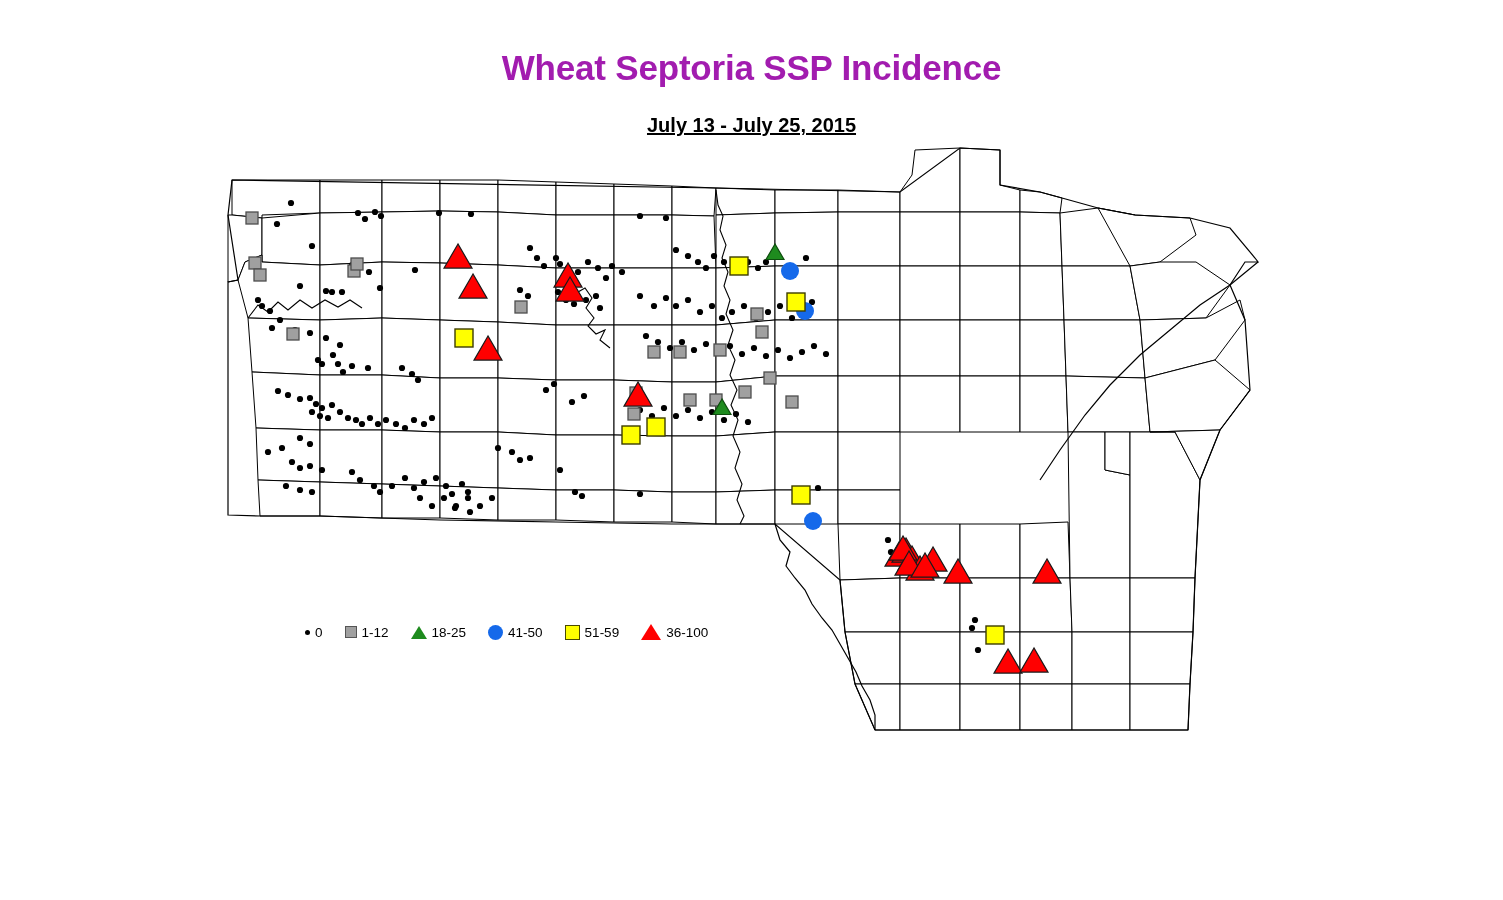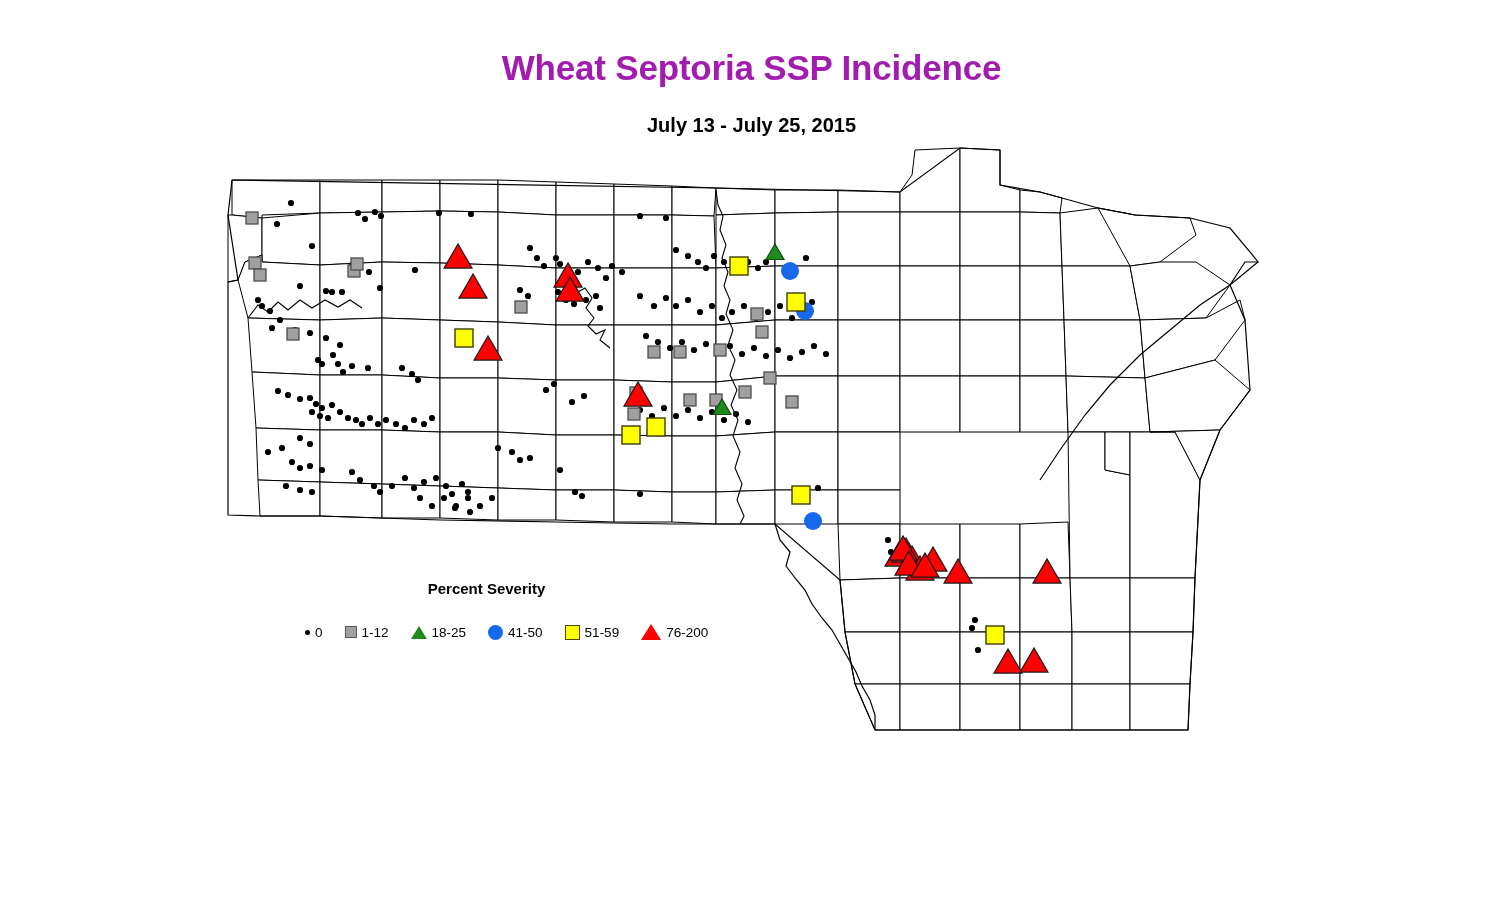--- a/index.html
+++ b/index.html
@@ -28,20 +28,21 @@
   }
   #subtitle {
     position: absolute;
     left: 0;
     top: 114px;
     width: 1503px;
     text-align: center;
     font-size: 20px;
     font-weight: bold;
     color: #000000;
+    text-decoration: underline;
   }
   #map-wrap {
     position: absolute;
     left: 0;
     top: 0;
     width: 1503px;
     height: 900px;
   }
   svg { display: block; }
   .county { fill: #ffffff; stroke: #000000; stroke-width: 1; vector-effect: non-scaling-stroke; }
@@ -505,23 +506,20 @@
           <polygon points="1047,559 1033,583.08 1061,583.08" fill="#ff0000" stroke="#1a1a1a" stroke-width="1.2"></polygon>
           <polygon points="1008,649 994,673.08 1022,673.08" fill="#ff0000" stroke="#1a1a1a" stroke-width="1.2"></polygon>
           <polygon points="1034,648 1020,672.08 1048,672.08" fill="#ff0000" stroke="#1a1a1a" stroke-width="1.2"></polygon>
           <polygon points="903,536 889,560.08 917,560.08" fill="#ff0000" stroke="#1a1a1a" stroke-width="1.2"></polygon>
           <polygon points="909,551 895,575.08 923,575.08" fill="#ff0000" stroke="#1a1a1a" stroke-width="1.2"></polygon>
           <polygon points="925,553 911,577.08 939,577.08" fill="#ff0000" stroke="#1a1a1a" stroke-width="1.2"></polygon>
         </g>
     </svg>
   </div>
 
-  <div id="legend-title">
-    <span>Percent Severity</span>
-  </div>
 
   <div id="legend-row">
     <div class="legend-item">
       <span class="sym-dot"></span>
       <span class="lbl">0</span>
     </div>
     <div class="legend-item">
       <span class="sym-square"></span>
       <span class="lbl">1-12</span>
     </div>
@@ -532,17 +530,17 @@
     <div class="legend-item">
       <span class="sym-circle"></span>
       <span class="lbl">41-50</span>
     </div>
     <div class="legend-item">
       <span class="sym-square-y"></span>
       <span class="lbl">51-59</span>
     </div>
     <div class="legend-item">
       <span class="sym-tri"></span>
-      <span class="lbl">76-200</span>
+      <span class="lbl">36-100</span>
     </div>
   </div>
 
 </div>
 
 </body></html>

